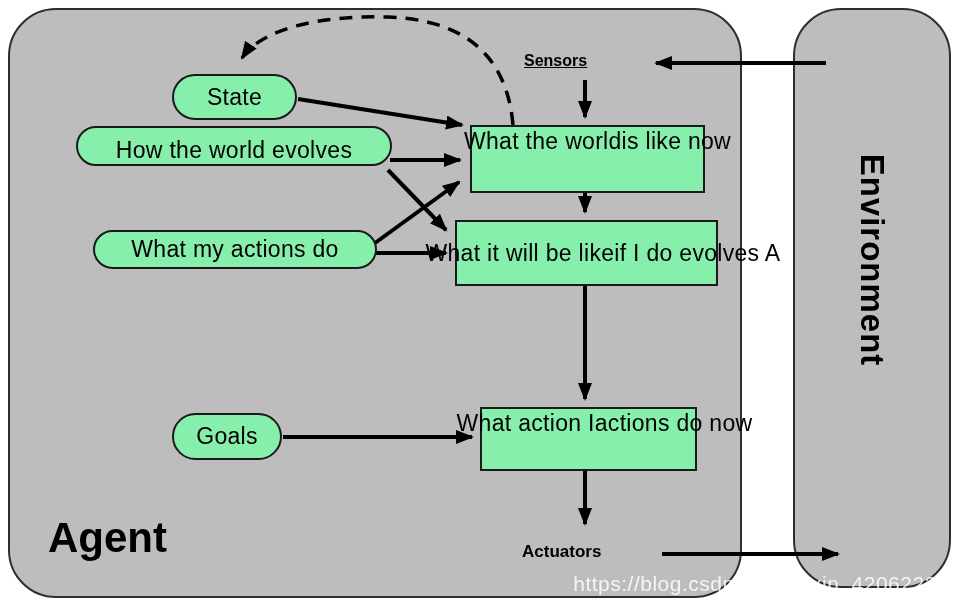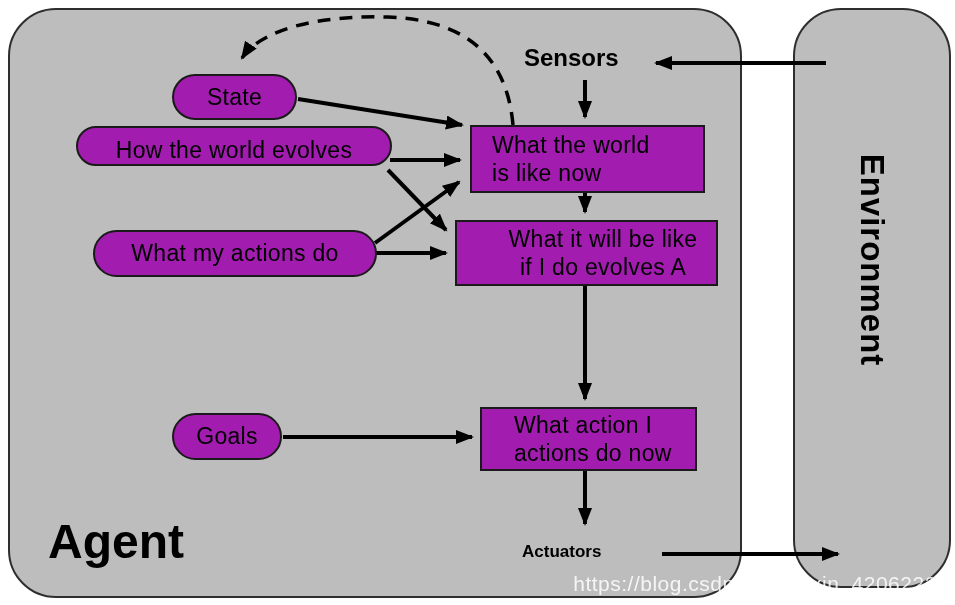--- a/index.html
+++ b/index.html
@@ -12,31 +12,31 @@
     box-sizing:border-box;
   }
   .panel-agent{left:8px;top:8px;width:734px;height:590px;}
   .panel-env{left:793px;top:8px;width:158px;height:580px;display:flex;align-items:center;justify-content:center;}
   .env-label{
     transform:rotate(90deg) translateX(-38px);transform-origin:center;
     font-size:33px;font-weight:bold;white-space:nowrap;letter-spacing:1px;
   }
   .arrows{position:absolute;left:0;top:0;pointer-events:none;}
   .node{
-    position:absolute;background:#a21caf;border:2px solid #1a1a1a;box-sizing:border-box;
+    position:absolute;background:#86efac;border:2px solid #1a1a1a;box-sizing:border-box;
     display:flex;align-items:center;justify-content:center;font-size:23px;letter-spacing:.3px;
   }
   .oval{border-radius:26px;}
-  .rect{flex-direction:column;justify-content:center;align-items:flex-start;line-height:28px;}
+  .rect{justify-content:center;align-items:flex-start;line-height:28px;}
   .rect.centered{align-items:center;}
   .rect span{display:block;white-space:nowrap;}
   .lbl{position:absolute;font-weight:bold;white-space:nowrap;}
-  .lbl-sensors{left:524px;top:44px;font-size:24px;}
+  .lbl-sensors{left:524px;top:52px;font-size:16px;text-decoration:underline;}
   .lbl-actuators{left:522px;top:542px;font-size:17px;}
-  .lbl-agent{left:48px;top:514px;font-size:48px;text-align:right;}
+  .lbl-agent{left:48px;top:514px;font-size:42px;text-align:right;}
   .watermark{
     position:absolute;right:6px;top:572px;font-size:21px;
     color:rgba(255,255,255,0.85);letter-spacing:.5px;
   }
 </style>
 </head>
 <body>
 
 <div class="stage">
 
@@ -67,21 +67,21 @@
       <path d="M 513 125 C 507 58 468 20 388 17 C 322 15 262 28 242 58" stroke-width="3.5" stroke-dasharray="13 9" marker-end="url(#arr)"></path>
     </g>
   </svg>
 
   <div class="node oval" style="left:172px;top:74px;width:125px;height:46px;">
     <span>State</span>
   </div>
   <div class="node oval" style="left:76px;top:126px;width:316px;height:40px;align-items:flex-end;">
     <span>How the world evolves</span>
   </div>
-  <div class="node oval" style="left:93px;top:230px;width:284px;height:47px;">
+  <div class="node oval" style="left:93px;top:230px;width:284px;height:39px;">
     <span>What my actions do</span>
   </div>
   <div class="node oval" style="left:172px;top:413px;width:110px;height:47px;">
     <span>Goals</span>
   </div>
 
   <div class="node rect" style="left:470px;top:125px;width:235px;height:68px;padding-left:20px;">
     <span>What the world</span>
     <span>is like now</span>
   </div>

